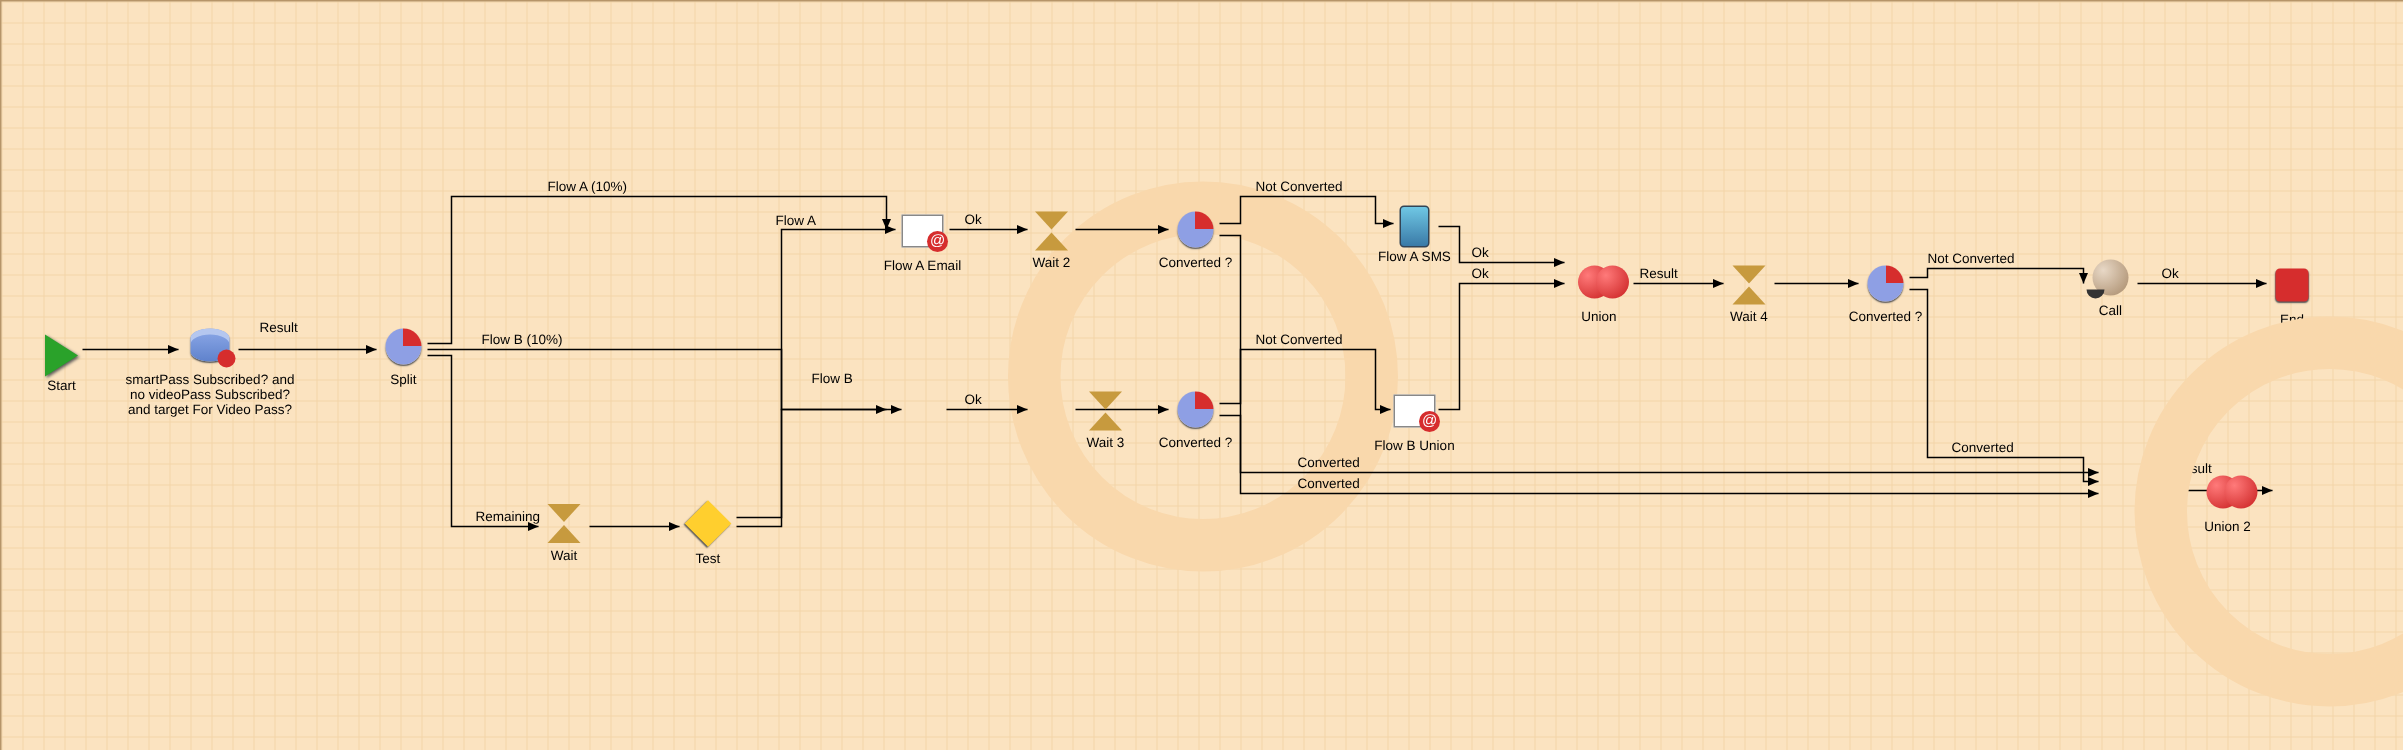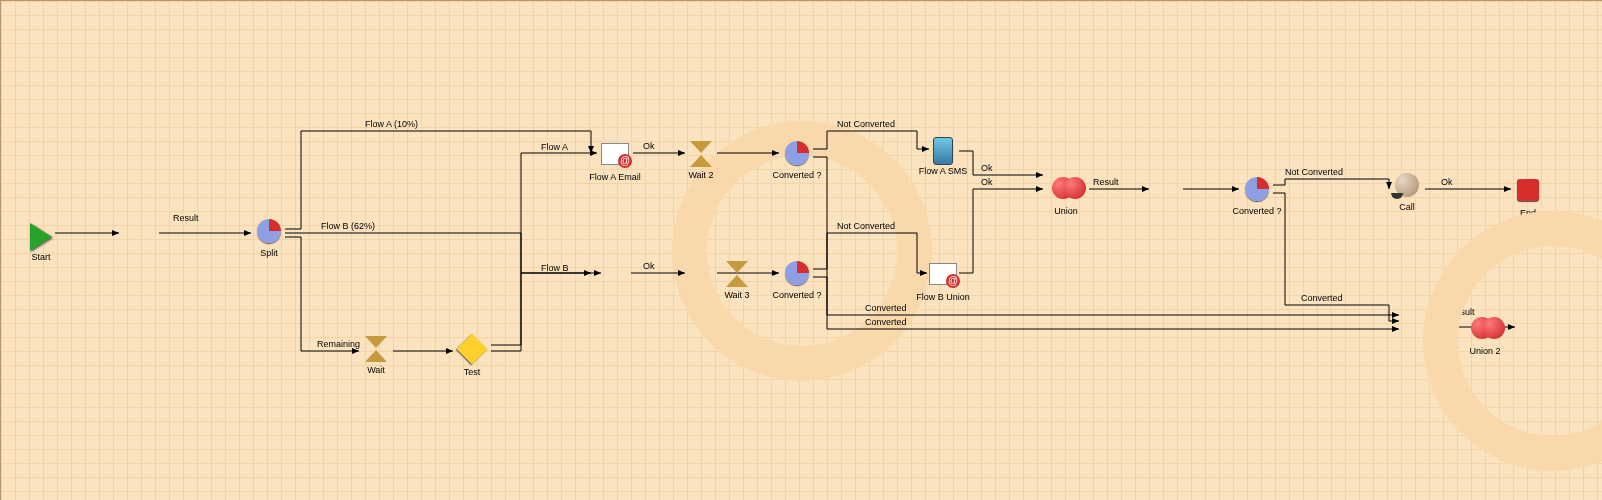--- a/index.html
+++ b/index.html
@@ -111,20 +111,26 @@
     <polyline points="1272,192 1284,192 1284,304 1388,304 1388,320 1398,320" marker-end="url(#ah)"></polyline>
 
     <line x1="1442" y1="326" x2="1514" y2="326" marker-end="url(#ah)"></line>
   </svg>
 <div class="node" style="left: 40px; top: 222px;">
       <div class="icn">
         <div class="i-start"></div>
       </div>
       <div class="lbl">Start</div>
     </div>
+    <div class="node" style="left: 139px; top: 218px;">
+      <div class="icn">
+        <div class="i-db"></div>
+      </div>
+      <div class="lbl">smartPass Subscribed? and no videoPass Subscribed? and target For Video Pass?</div>
+    </div>
     <div class="node" style="left: 268px; top: 218px;">
       <div class="icn">
         <div class="i-pie"></div>
       </div>
       <div class="lbl">Split</div>
     </div>
     <div class="node" style="left: 375px; top: 335px;">
       <div class="icn">
         <div class="i-hourglass"></div>
       </div>
@@ -176,20 +182,26 @@
       <div class="icn">
         <div class="i-email"></div>
       </div>
       <div class="lbl">Flow B Union</div>
     </div>
     <div class="node" style="left: 1065px; top: 176px;">
       <div class="icn">
         <div class="i-union"></div>
       </div>
       <div class="lbl">Union</div>
+    </div>
+    <div class="node" style="left: 1165px; top: 176px;">
+      <div class="icn">
+        <div class="i-hourglass"></div>
+      </div>
+      <div class="lbl">Wait 4</div>
     </div>
     <div class="node" style="left: 1256px; top: 176px;">
       <div class="icn">
         <div class="i-pie"></div>
       </div>
       <div class="lbl">Converted ?</div>
     </div>
     <div class="node" style="left: 1406px; top: 172px;">
       <div class="icn">
         <div class="i-call"></div>
@@ -203,24 +215,24 @@
       <div class="lbl">End</div>
     </div>
     <div class="node" style="left: 1484px; top: 316px;">
       <div class="icn">
         <div class="i-union"></div>
       </div>
       <div class="lbl">Union 2</div>
     </div>
     <div class="edge-lbl" style="left: 172px; top: 222px;">Result</div>
     <div class="edge-lbl" style="left: 320px; top: 128px; padding-left: 44px;">Flow A (10%)</div>
-    <div class="edge-lbl" style="left: 320px; top: 230px;">Flow B (62%)</div>
+    <div class="edge-lbl" style="left: 320px; top: 230px;">Flow B (10%)</div>
     <div class="edge-lbl" style="left: 316px; top: 348px;">Remaining</div>
-    <div class="edge-lbl" style="left: 540px; top: 151px;">Flow A</div>
-    <div class="edge-lbl" style="left: 540px; top: 272px;">Flow B</div>
+    <div class="edge-lbl" style="left: 516px; top: 151px;">Flow A</div>
+    <div class="edge-lbl" style="left: 540px; top: 256px;">Flow B</div>
     <div class="edge-lbl" style="left: 642px; top: 150px;">Ok</div>
     <div class="edge-lbl" style="left: 642px; top: 270px;">Ok</div>
     <div class="edge-lbl" style="left: 836px; top: 128px;">Not Converted</div>
     <div class="edge-lbl" style="left: 836px; top: 230px;">Not Converted</div>
     <div class="edge-lbl" style="left: 980px; top: 172px;">Ok</div>
     <div class="edge-lbl" style="left: 980px; top: 186px;">Ok</div>
     <div class="edge-lbl" style="left: 1092px; top: 186px;">Result</div>
     <div class="edge-lbl" style="left: 1284px; top: 176px;">Not Converted</div>
     <div class="edge-lbl" style="left: 1440px; top: 186px;">Ok</div>
     <div class="edge-lbl" style="left: 864px; top: 312px;">Converted</div>

